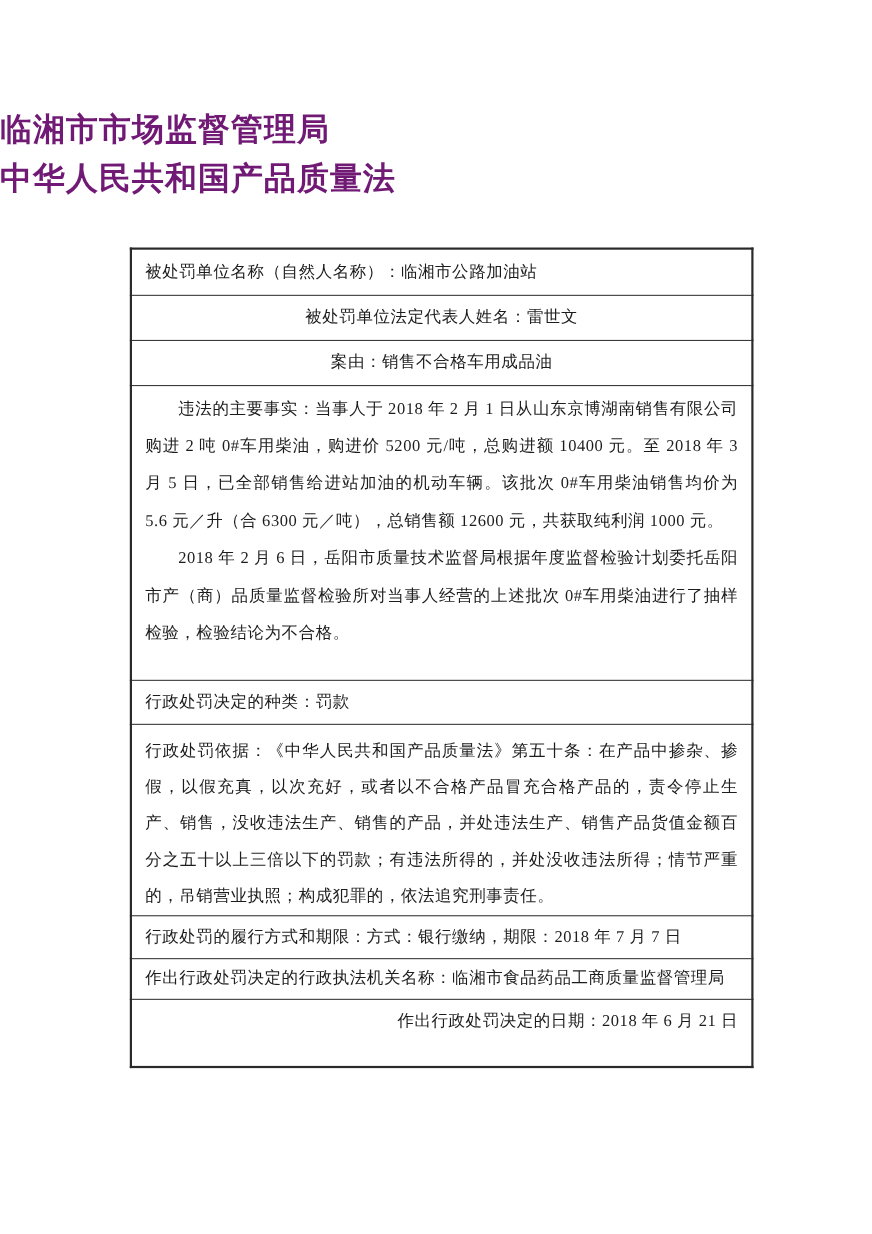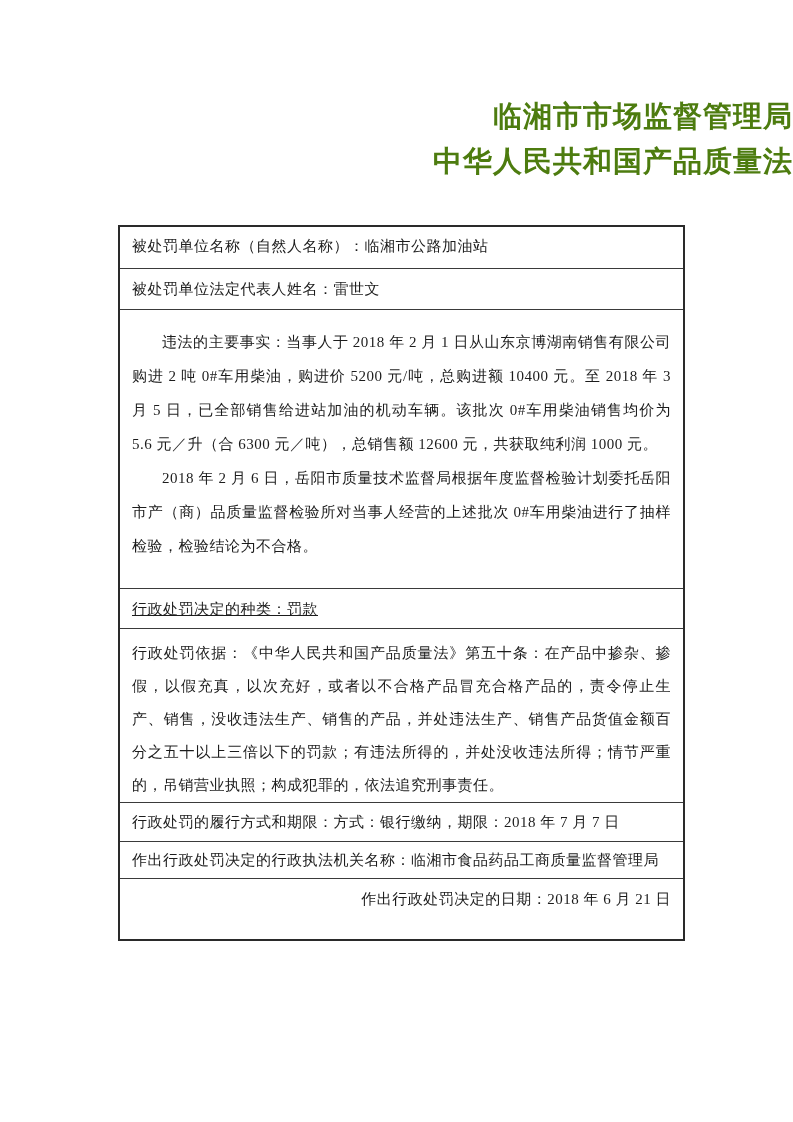--- a/index.html
+++ b/index.html
@@ -13,27 +13,27 @@
     height: 1122px;
     margin: 0 auto;
     background: #ffffff;
     font-family: "Liberation Serif", "DejaVu Serif", serif;
     color: #1a1a1a;
     overflow: hidden;
   }
   .title-block {
     margin: 0;
     padding-top: 96px;
-    text-align: right;
-    font-family: Liberation Mono, monospace;
+    text-align: left;
+    font-family: Liberation Sans, sans-serif;
     font-weight: bold;
     font-size: 29px;
     line-height: 45px;
     letter-spacing: 1px;
-    color: #4d7c0f;
+    color: #701a75;
   }
   .title-line { display: block; }
 
   table.penalty-table {
     position: absolute;
     left: 118px;
     top: 225px;
     width: 567px;
     border-collapse: collapse;
     table-layout: fixed;
@@ -42,24 +42,24 @@
     color: #1c1c1c;
   }
   table.penalty-table td {
     border: 1px solid #3a3a3a;
     padding: 0 12px;
     vertical-align: middle;
     line-height: 22px;
   }
   table.penalty-table { border: 2px solid #2a2a2a; }
 
-  tr.r-single td   { height: 40px; }
-  tr.r-first td    { height: 41px; font-family: Liberation Mono, monospace; }
-  tr.r-facts td    { height: 263px; vertical-align: top; padding-top: 15px; }
-  tr.r-type td     { height: 39px; text-decoration: underline; }
+  tr.r-single td   { height: 40px; text-align: center; }
+  tr.r-first td    { height: 41px; }
+  tr.r-facts td    { height: 263px; vertical-align: top; padding-top: 4px; }
+  tr.r-type td     { height: 39px; }
   tr.r-basis td    { height: 162px; vertical-align: top; padding-top: 8px; }
   tr.r-fulfill td  { height: 38px; }
   tr.r-agency td   { height: 36px; }
   tr.r-date td     { height: 51px; vertical-align: top; padding-top: 9px; text-align: right; }
 
   .para {
     margin: 0;
     text-indent: 2em;
     text-align: justify;
     line-height: 34px;
@@ -89,20 +89,25 @@
       <tr class="r-first">
         <td>
           <span class="single-line">被处罚单位名称（自然人名称）：临湘市公路加油站</span>
         </td>
       </tr>
       <tr class="r-single">
         <td>
           <span class="single-line">被处罚单位法定代表人姓名：雷世文</span>
         </td>
       </tr>
+      <tr class="r-single">
+        <td>
+          <span class="single-line">案由：销售不合格车用成品油</span>
+        </td>
+      </tr>
       <tr class="r-facts">
         <td>
           <p class="para">违法的主要事实：当事人于 2018 年 2 月 1 日从山东京博湖南销售有限公司购进 2 吨 0#车用柴油，购进价 5200 元/吨，总购进额 10400 元。至 2018 年 3 月 5 日，已全部销售给进站加油的机动车辆。该批次 0#车用柴油销售均价为 5.6 元／升（合 6300 元／吨），总销售额 12600 元，共获取纯利润 1000 元。</p>
           <p class="para">2018 年 2 月 6 日，岳阳市质量技术监督局根据年度监督检验计划委托岳阳市产（商）品质量监督检验所对当事人经营的上述批次 0#车用柴油进行了抽样检验，检验结论为不合格。</p>
         </td>
       </tr>
       <tr class="r-type">
         <td>
           <span class="single-line">行政处罚决定的种类：罚款</span>
         </td>

